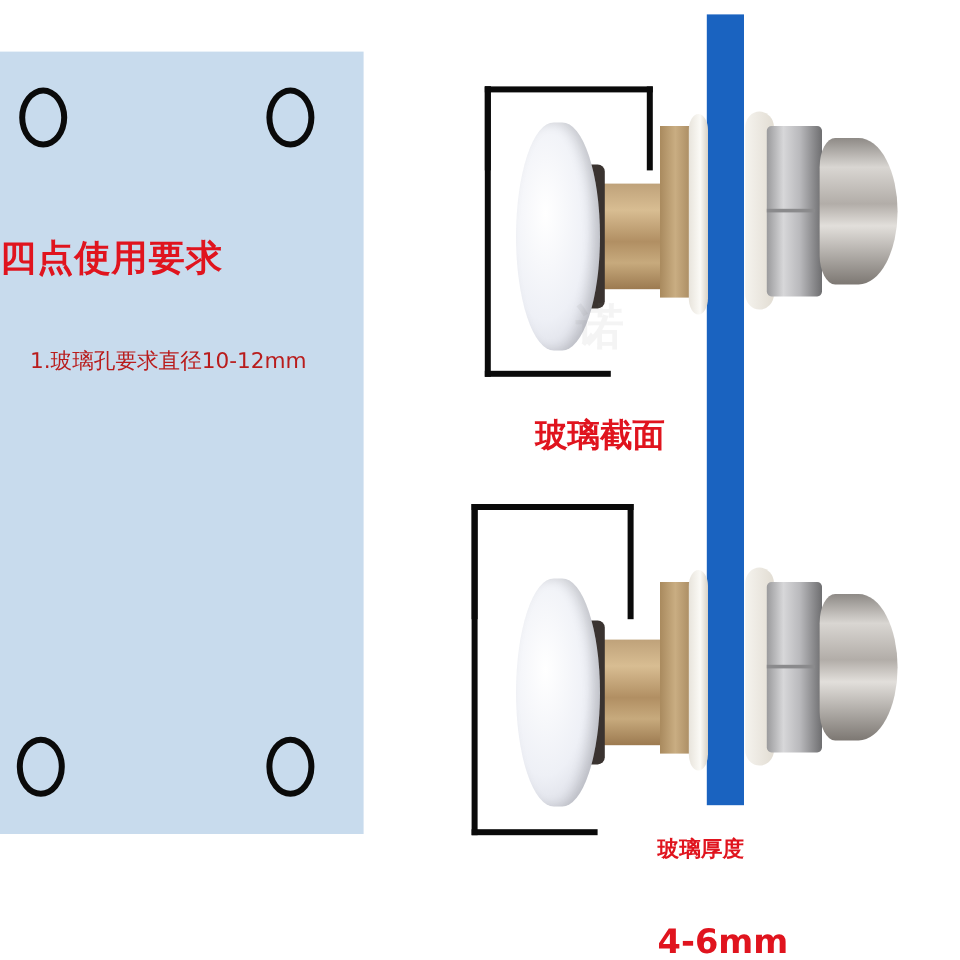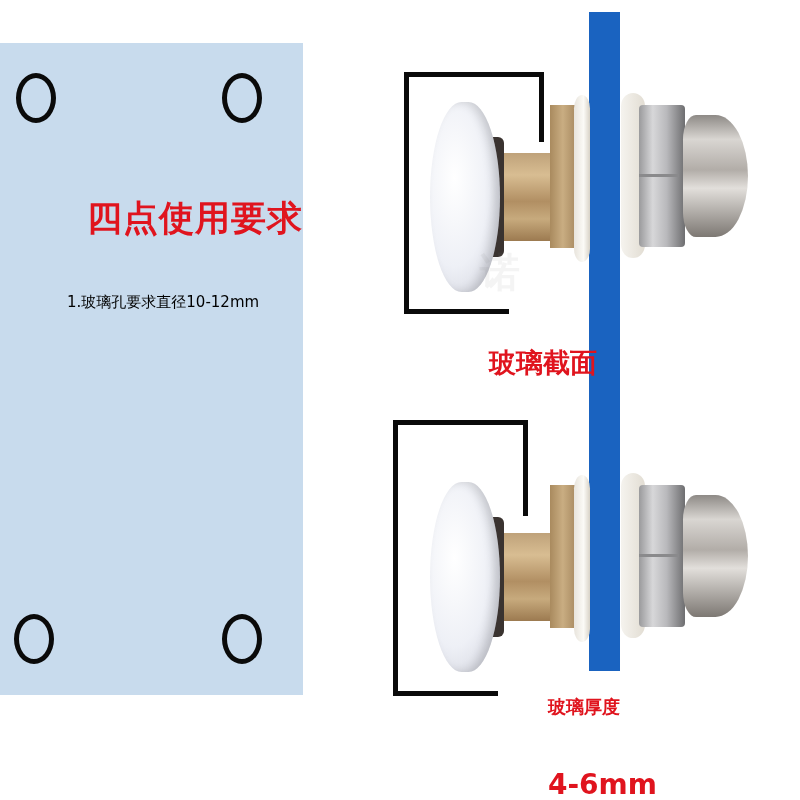--- a/index.html
+++ b/index.html
@@ -12,28 +12,27 @@
       position: absolute; left: 0; top: 43px; width: 303px; height: 652px;
       background: #c8dbed;
     }
     .hole {
       position: absolute; width: 40px; height: 50px;
       border: 5px solid #0a0a0a; border-radius: 50%;
       box-sizing: border-box;
     }
     .panel-title {
       position: absolute; left: 0; width: 303px; top: 195px;
-      text-align: right; color: #e0141e; font-size: 35px; font-weight: bold;
+      text-align: left; color: #e0141e; font-size: 30px; font-weight: bold;
       letter-spacing: 1px;
     }
     .req-list { position: absolute; left: 25px; top: 283px; width: 275px; }
     .req-line {
-      font-size: 15px; color: #000000; height: 38px; line-height: 38px;
+      font-size: 18px; color: #b91c1c; height: 38px; line-height: 38px;
       white-space: nowrap;
-      margin-left: 42px;
     }
     .glass {
       position: absolute; left: 589px; top: 12px; width: 31px; height: 659px;
       background: #1a63c0;
     }
     .bracket { position: absolute; border: 5px solid #0a0a0a; box-sizing: border-box; }
     .label-red { position: absolute; color: #e0141e; font-weight: bold; }
     .roller { position: absolute; left: 0; width: 800px; height: 220px; }
     .wheel {
       position: absolute; left: 430px; top: 10px; width: 70px; height: 190px;
@@ -123,15 +122,15 @@
   <div class="flange"></div>
   <div class="washer-l"></div>
   <div class="washer-r"></div>
   <div class="nut"></div>
   <div class="nut-edge"></div>
   <div class="cap"></div>
 </div>
 
 <div class="watermark">诺</div>
 
-<div class="label-red" style="left:446px; top:345px; font-size:27px;margin-left:43px;">玻璃截面</div>
+<div class="label-red" style="left:446px; top:345px; font-size:27px;">玻璃截面</div>
 <div class="label-red" style="left:548px; top:695px; font-size:18px;">玻璃厚度</div>
 <div class="label-red" style="left:548px; top:735px; font-size:28px;margin-top:33px;">4-6mm</div>
 
 </body></html>

